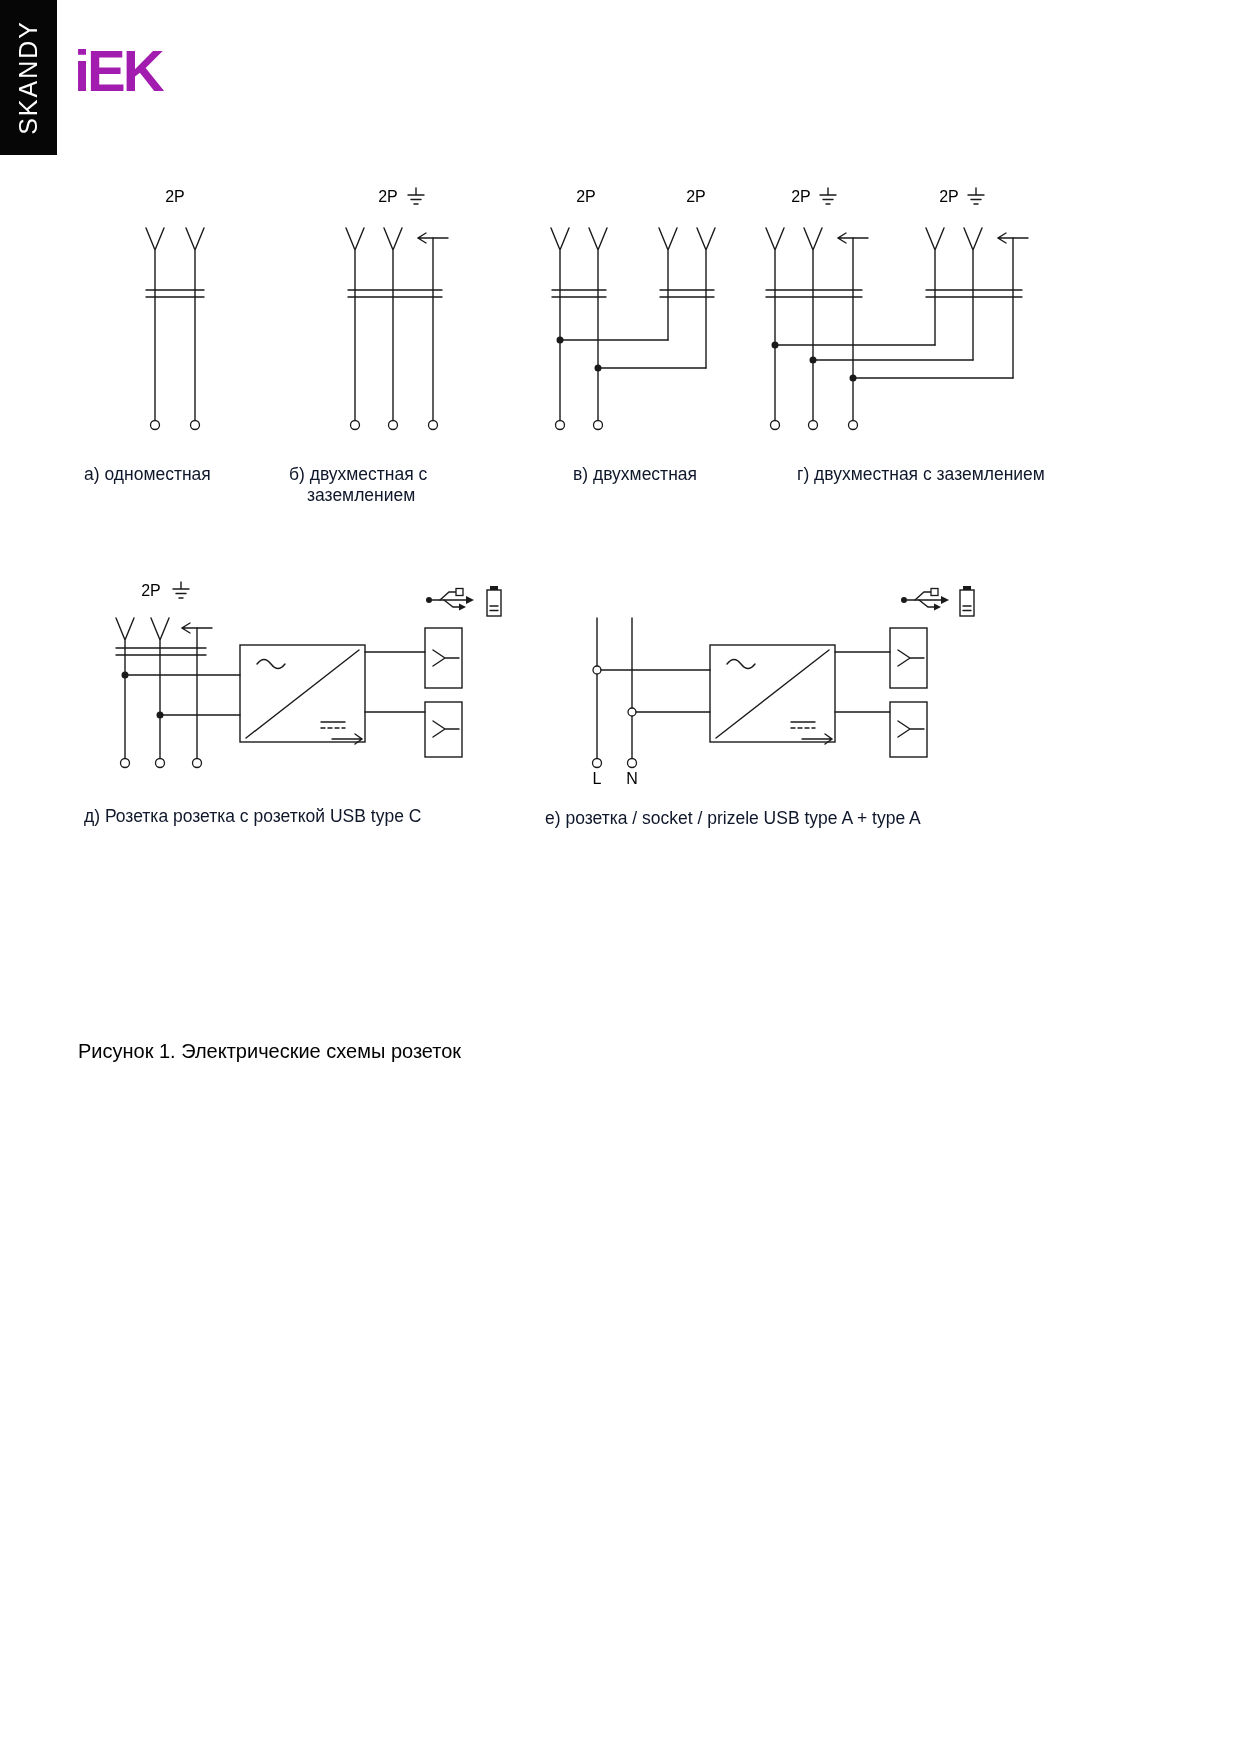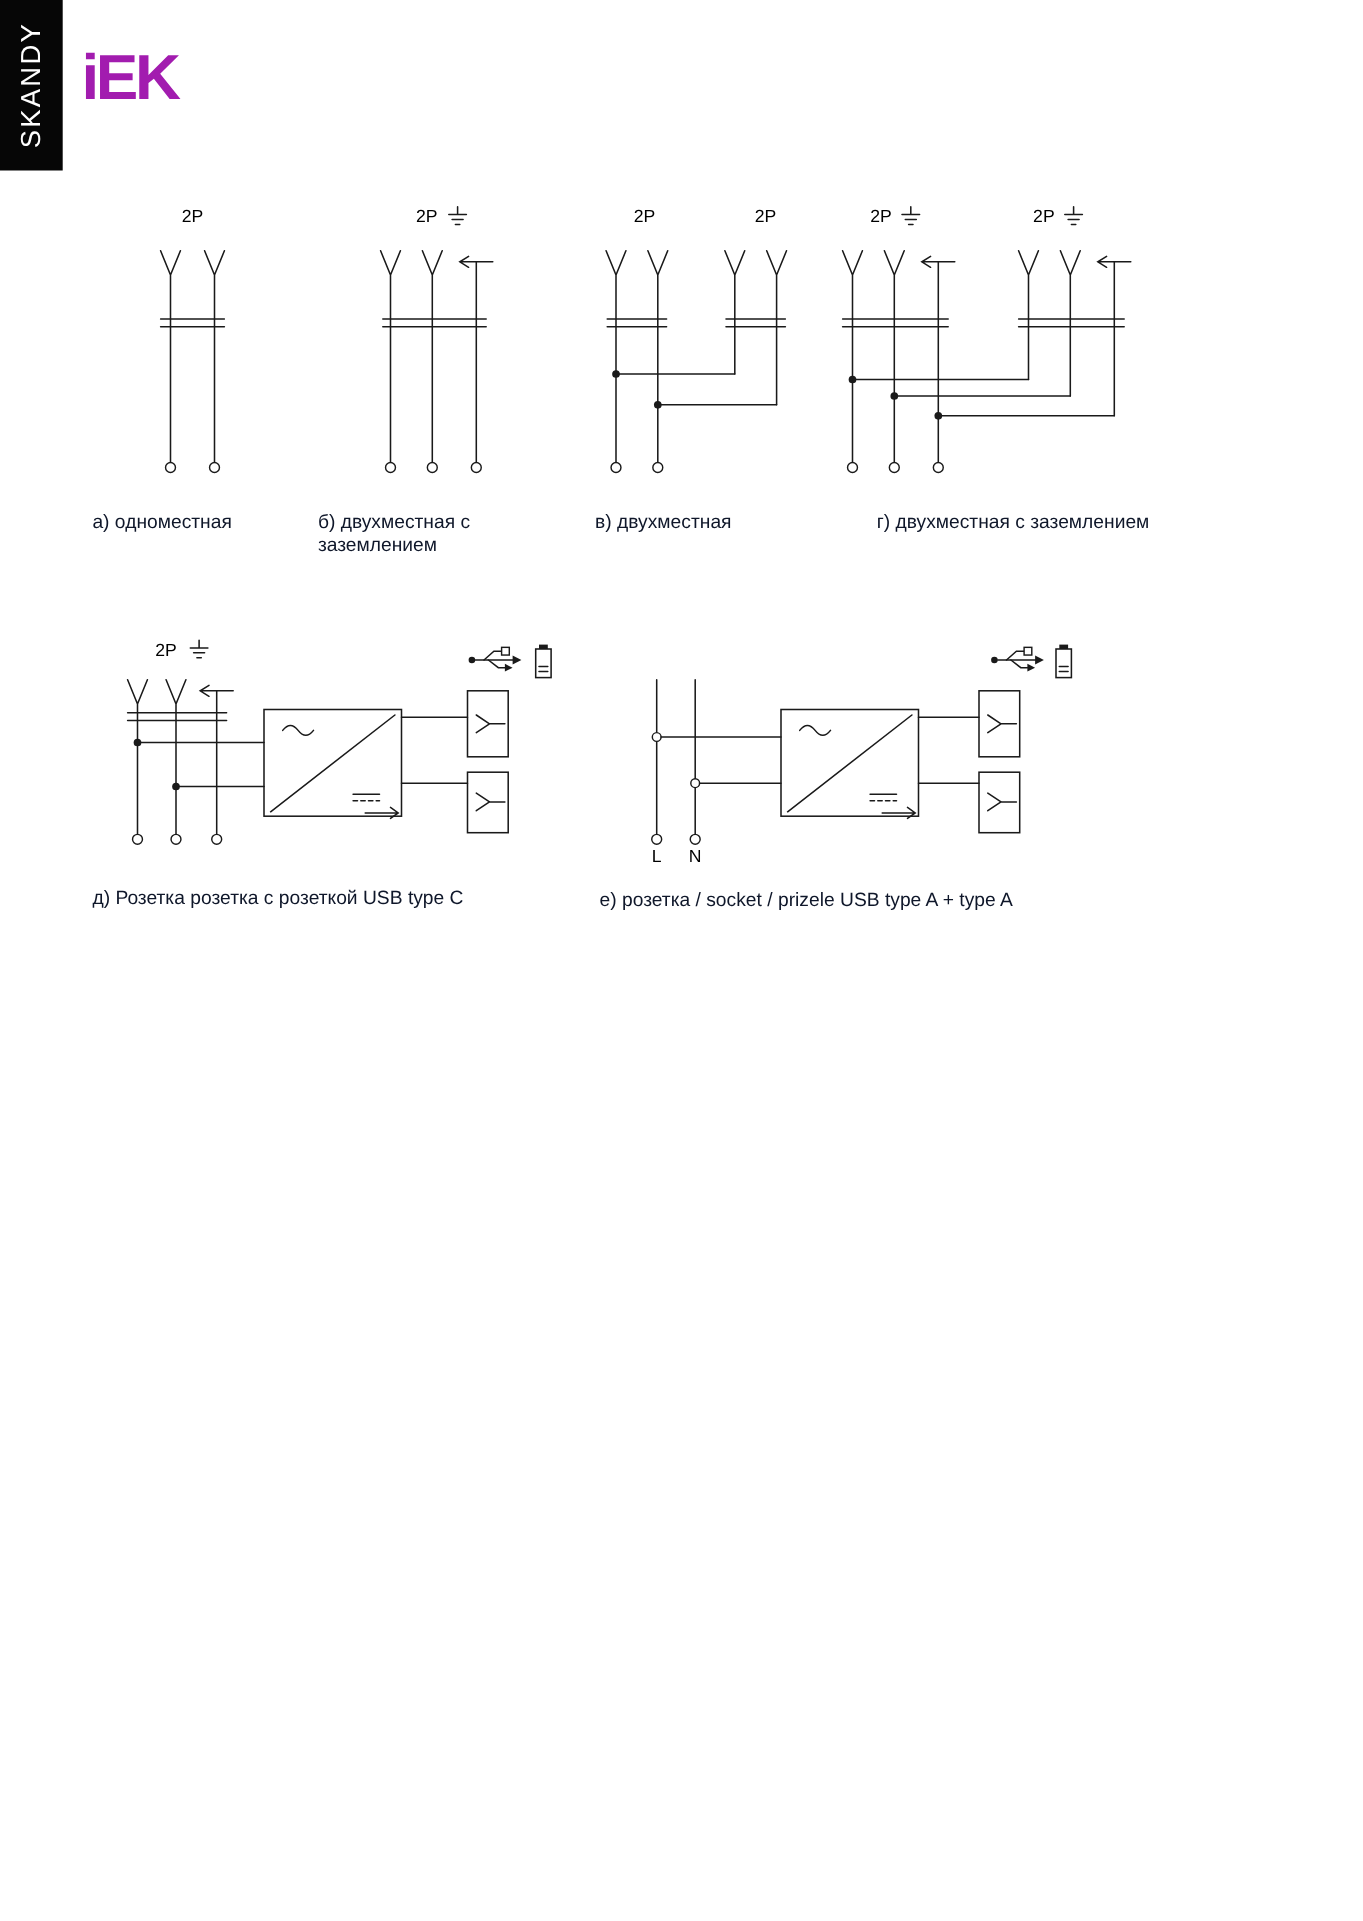--- a/index.html
+++ b/index.html
@@ -26,21 +26,21 @@
   .logo {
     position:absolute; left:74px; top:42px;
     font-size:58px; font-weight:900; letter-spacing:-3px;
     color:#a21caf; line-height:1;
   }
   .dlabel {
     position:absolute;
     font-size:17.5px; color:#0f172a; line-height:1.22;
     white-space:nowrap;
   }
-  .dlabel .l2 { display:block; }
+  .dlabel .l2 { display:block; margin-left:18px; }
   .caption {
     position:absolute; left:78px; top:1040px;
     font-size:20px; color:#000;
   }
   svg.diag { position:absolute; overflow:visible; }
   .ln   { stroke:#1a1a1a; stroke-width:1.4; fill:none; stroke-linecap:round; }
   .term { fill:#ffffff; stroke:#1a1a1a; stroke-width:1.3; }
   .dot  { fill:#1a1a1a; stroke:none; }
   .fillb{ fill:#1a1a1a; stroke:none; }
   .dash { stroke-dasharray:4 3; }
@@ -231,19 +231,20 @@
       <rect class="ln" x="415" y="18" width="14" height="26"></rect>
       <path class="ln" d="M418,34 H426 M418,38.5 H426"></path>
     </g>
   </svg>
 
   <div class="dlabel" style="left:84px;top:464px">а) одноместная</div>
   <div class="dlabel" style="left:289px;top:464px">
     <span>б) двухместная с</span>
     <span class="l2">заземлением</span>
   </div>
-  <div class="dlabel" style="left:541px;top:464px">в) двухместная</div>
+  <div class="dlabel" style="left:573px;top:464px">в) двухместная</div>
   <div class="dlabel" style="left:797px;top:464px">г) двухместная с заземлением</div>
   <div class="dlabel" style="left:84px;top:806px">д) Розетка розетка с розеткой USB type C</div>
   <div class="dlabel" style="left:545px;top:808px">е) розетка / socket / prizele USB type A + type A</div>
 
+  <div class="caption">Рисунок 1. Электрические схемы розеток</div>
 
 </div>
 
 </body></html>

